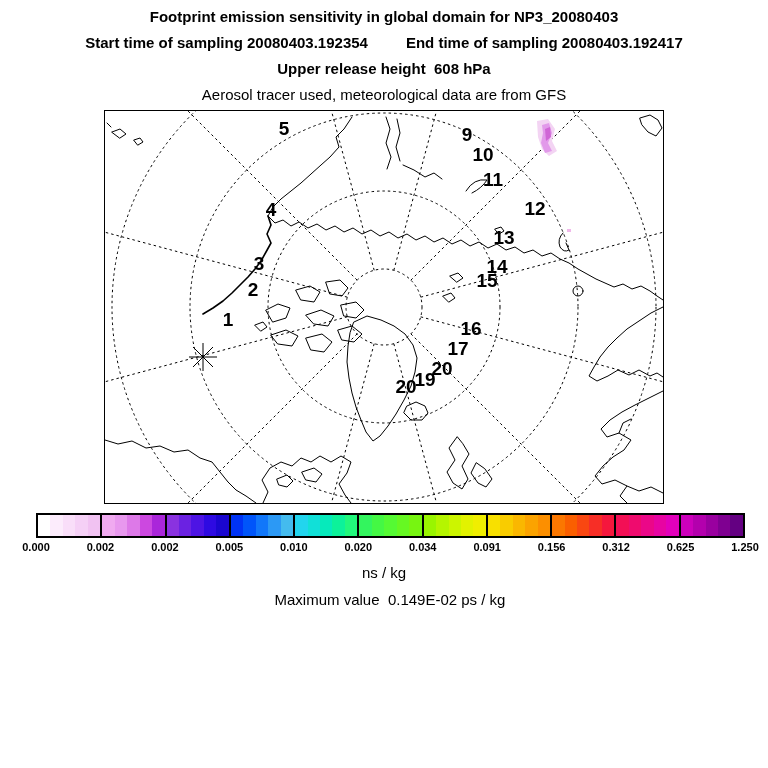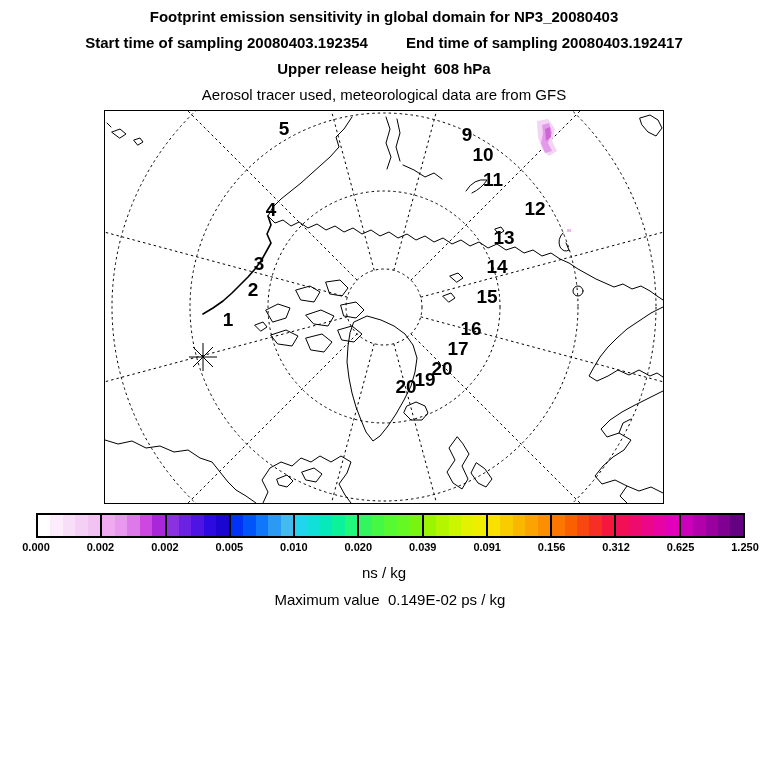--- a/index.html
+++ b/index.html
@@ -96,21 +96,21 @@
       <span class="traj" style="left: 148px; top: 178px;">2</span>
       <span class="traj" style="left: 154px; top: 152px;">3</span>
       <span class="traj" style="left: 166px; top: 98px;">4</span>
       <span class="traj" style="left: 179px; top: 17px;">5</span>
       <span class="traj" style="left: 362px; top: 23px;">9</span>
       <span class="traj" style="left: 378px; top: 43px;">10</span>
       <span class="traj" style="left: 388px; top: 68px;">11</span>
       <span class="traj" style="left: 398px; top: 97px; margin-left: 32px;">12</span>
       <span class="traj" style="left: 399px; top: 126px;">13</span>
       <span class="traj" style="left: 392px; top: 155px;">14</span>
-      <span class="traj" style="left: 382px; top: 185px;">15</span>
+      <span class="traj" style="left: 382px; top: 169px;">15</span>
       <span class="traj" style="left: 366px; top: 217px;">16</span>
       <span class="traj" style="left: 353px; top: 237px;">17</span>
       <span class="traj" style="left: 337px; top: 257px;">20</span>
       <span class="traj" style="left: 320px; top: 268px;">19</span>
       <span class="traj" style="left: 301px; top: 275px;">20</span>
     </div>
 </div>
 
 <div id="colorbar">
     <div class="cb-seg">
@@ -191,21 +191,21 @@
       <div class="cb-cell" style="background: rgb(100, 0, 130);"></div>
     </div>
   </div>
 <div id="cb-ticks">
     <span class="cb-tick" style="left: 36px;">0.000</span>
     <span class="cb-tick" style="left: 100.455px;">0.002</span>
     <span class="cb-tick" style="left: 164.909px;">0.002</span>
     <span class="cb-tick" style="left: 229.364px;">0.005</span>
     <span class="cb-tick" style="left: 293.818px;">0.010</span>
     <span class="cb-tick" style="left: 358.273px;">0.020</span>
-    <span class="cb-tick" style="left: 422.727px;">0.039</span>
+    <span class="cb-tick" style="left: 422.727px;">0.034</span>
     <span class="cb-tick" style="left: 487.182px;">0.091</span>
     <span class="cb-tick" style="left: 551.636px;">0.156</span>
     <span class="cb-tick" style="left: 616.091px;">0.312</span>
     <span class="cb-tick" style="left: 680.545px;">0.625</span>
     <span class="cb-tick" style="left: 745px;">1.250</span>
   </div>
 <div id="units-line">ns / kg</div>
 <div id="max-line">Maximum value  0.149E-02 ps / kg</div>
 
 </body></html>

